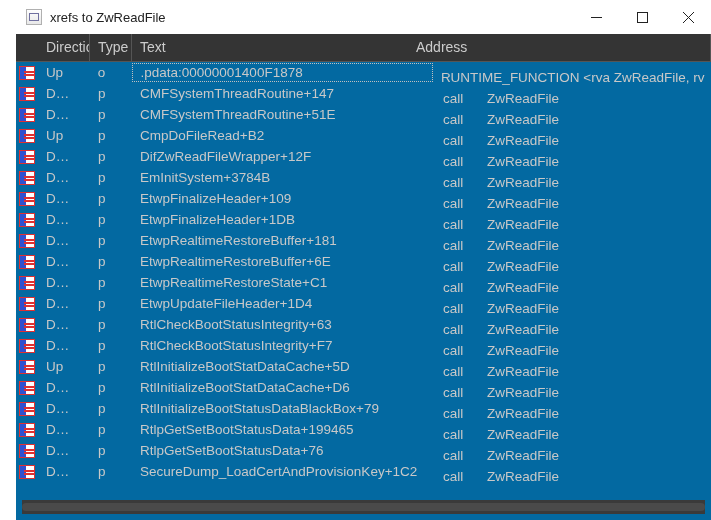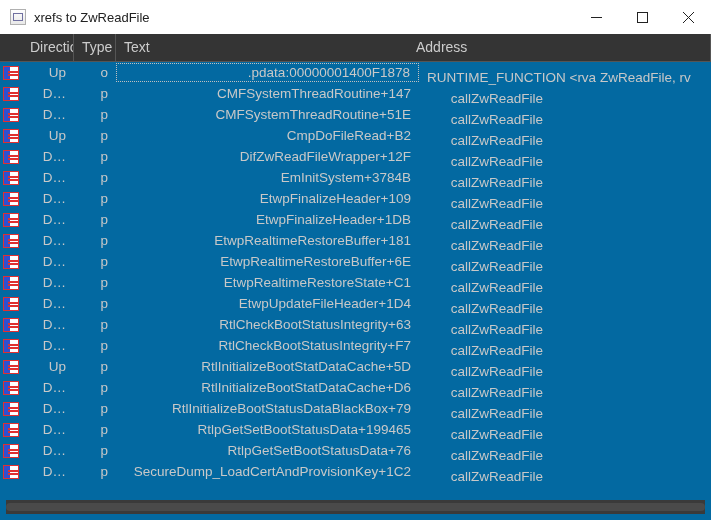--- a/index.html
+++ b/index.html
@@ -9,20 +9,21 @@
     font-family: "Segoe UI", Tahoma, sans-serif;
     font-size: 13px;
     background: #ffffff;
     overflow: hidden;
     color: #c8c8c8;
   }
   .window {
     width: 711px; height: 520px;
     display: flex; flex-direction: column;
     background: #ffffff;
+    padding-left: 16px;
   }
   .titlebar {
     height: 34px;
     background: #ffffff;
     display: flex; align-items: center;
     color: #222;
     font-size: 13px;
     user-select: none;
   }
   .titlebar .app-icon {
@@ -69,21 +70,20 @@
   }
   .icon-col   { width: 22px; border-right: none; padding:0;}
   .dir-col    { width: 52px; }
   .type-col   { width: 42px; }
   .addr-col   { width: 303px; }
   .text-col   { flex: 1 1 auto; border-right:none;}
 
   .rows {
     flex: 1 1 auto;
     overflow: hidden;
-    text-align: right;
   }
   .row {
     display: flex; align-items: center;
     height: 21px;
     font-size: 13.5px;
     white-space: nowrap;
     color: #c8c8c8;
   }
   .row .c { padding: 0 8px; overflow: hidden; }
   .row .xicon {

